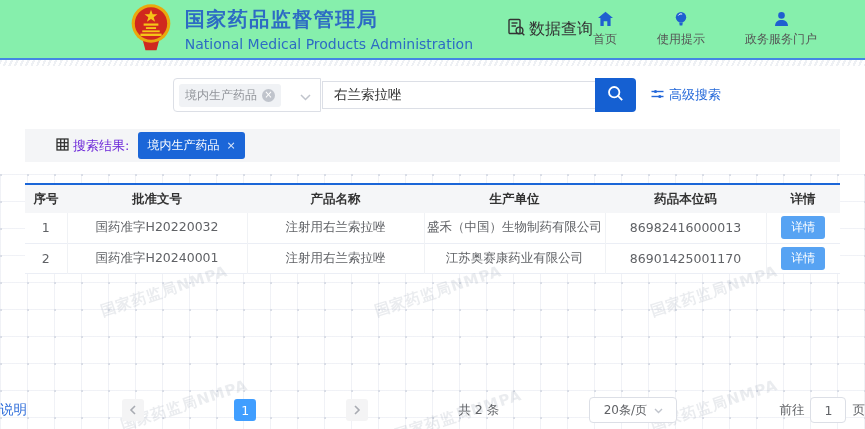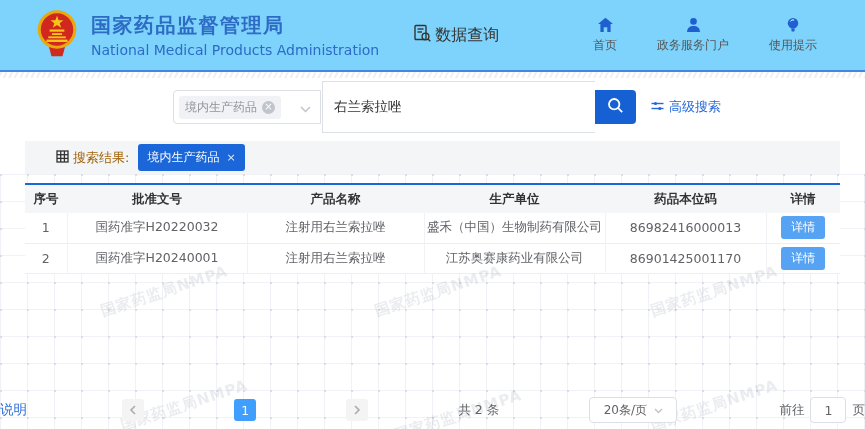--- a/index.html
+++ b/index.html
@@ -1,49 +1,49 @@
 <!DOCTYPE html>
 <html><head>
 <meta charset="utf-8">
 <style>
   * { margin:0; padding:0; box-sizing:border-box; }
   html,body { background:#e9e9e9; }
   body { font-family:"DejaVu Sans","Liberation Sans",sans-serif; }
   .page { position:relative; width:865px; height:429px; background:#fff; overflow:hidden; }
 
   
-  .topbar { height:70px; display:flex; align-items:center; justify-content:space-between; padding-left:34px; background:#7dd3fc; }
+  .topbar { height:58px; display:flex; align-items:center; justify-content:flex-end; padding-left:34px; background:#86efac; }
   .brand { display:flex; align-items:center; }
   .emblem { width:46px; height:54px; flex:0 0 auto; }
   .brand-text { margin-left:11px; }
   .org-title { font-size:20px; font-weight:bold; color:#2d6bc4; letter-spacing:1.5px; }
   .org-sub { font-size:14px; color:#2d6bc4; margin-top:3px; }
   .app-title { display:flex; align-items:center; gap:3px; margin-left:34px; font-size:16px; color:#333; }
   .nav { display:flex; align-items:flex-end; gap:40px; padding-right:48px; }
   .nav-item { display:flex; flex-direction:column; align-items:center; gap:4px; font-size:12px; color:#555; cursor:pointer; }
   .nav-item svg { display:block; }
 
   .blue-line { height:2px; background:#4586e3; }
   .hatch-band { height:6px; background:repeating-linear-gradient(115deg, rgba(210,216,226,.38) 0 2px, transparent 2px 5px); }
 
   
   .search-row { display:flex; align-items:center; margin:12px 0 0 173px; height:34px; }
   .search-select { width:148px; height:34px; background:#fff; border:1px solid #dcdfe6; border-radius:4px 0 0 4px;
     display:flex; align-items:center; justify-content:space-between; padding:0 9px 0 5px; cursor:pointer; }
   .cat-tag { display:flex; align-items:center; gap:5px; background:#f0f2f5; border-radius:3px; padding:3px 6px; font-size:12px; color:#909399; }
   .tag-close-circle { width:13px; height:13px; border-radius:50%; background:#c0c4cc; color:#fff; font-size:10px; line-height:12px; text-align:center; cursor:pointer; }
-  .search-input { width:273px; height:52px; margin-left:1px; border:1px solid #dcdfe6; border-right:none; padding:0 11px;
+  .search-input { width:273px; height:28px; margin-left:1px; border:1px solid #dcdfe6; border-right:none; padding:0 11px;
     font-size:13.5px; color:#333; outline:none; font-family:inherit; }
   .search-btn { width:41px; height:34px; background:#1560d2; border:none; border-radius:0 4px 4px 0;
     display:flex; align-items:center; justify-content:center; cursor:pointer; }
   .advanced-link { display:flex; align-items:center; gap:5px; margin-left:15px; font-size:13px; color:#2468d9; cursor:pointer; text-decoration:none; }
 
   
   .results-bar { margin:17px 25px 0; height:33px; background:#f4f5f7; display:flex; align-items:center; gap:9px; padding:0 11px; }
-  .results-label { display:flex; align-items:center; gap:4px; font-size:13px; color:#a16207;padding-left:20px; }
+  .results-label { display:flex; align-items:center; gap:4px; font-size:13px; color:#6d28d9;padding-left:20px; }
   .filter-tag { display:flex; align-items:center; gap:7px; background:#1b66d8; color:#fff; font-size:12px; padding:5px 9px; border-radius:3px; }
   .filter-tag .x { font-size:11px; opacity:.85; cursor:pointer; }
 
   
   .grid-area { position:absolute; top:174px; left:0; right:0; bottom:0;
     background-image:
       radial-gradient(circle at 1px 1px, #d9dde6 1px, transparent 1.4px),
       linear-gradient(to right, rgba(228,231,239,.55) 1px, transparent 1px),
       linear-gradient(to bottom, rgba(228,231,239,.55) 1px, transparent 1px);
     background-size:27px 27px; }
@@ -113,36 +113,36 @@
       <div class="nav-item">
         <span>
           <svg width="17" height="16" viewBox="0 0 17 16" fill="#1f5fd0">
             <path d="M8.5 0.8 L16 7 L13.6 7 L13.6 15 L10.3 15 L10.3 10.2 L6.7 10.2 L6.7 15 L3.4 15 L3.4 7 L1 7 Z"></path>
           </svg>
         </span>
         <span>首页</span>
       </div>
       <div class="nav-item">
         <span>
-          <svg width="17" height="16" viewBox="0 0 17 16" fill="#1f5fd0">
-            <circle cx="8.5" cy="4.4" r="3.3"></circle>
-            <path d="M2 15 C2 10.8 5 8.9 8.5 8.9 C12 8.9 15 10.8 15 15 Z"></path>
-          </svg>
-        </span>
-        <span>政务服务门户</span>
-      </div>
-      <div class="nav-item">
-        <span>
           <svg width="16" height="16" viewBox="0 0 16 16">
             <circle cx="8" cy="6.2" r="5.2" fill="#1f5fd0"></circle>
             <path d="M6.2 11.4 L9.8 11.4 L9.3 14.6 L6.7 14.6 Z" fill="#1f5fd0"></path>
             <path d="M5.5 4.2 C6.2 3 7.6 2.6 8.8 3" stroke="#fff" stroke-width="1" fill="none" stroke-linecap="round"></path>
           </svg>
         </span>
         <span>使用提示</span>
+      </div>
+      <div class="nav-item">
+        <span>
+          <svg width="17" height="16" viewBox="0 0 17 16" fill="#1f5fd0">
+            <circle cx="8.5" cy="4.4" r="3.3"></circle>
+            <path d="M2 15 C2 10.8 5 8.9 8.5 8.9 C12 8.9 15 10.8 15 15 Z"></path>
+          </svg>
+        </span>
+        <span>政务服务门户</span>
       </div>
     </nav>
   </header>
 
   <div class="blue-line"></div>
   <div class="hatch-band"></div>
 
   <section class="search-row">
     <div class="search-select">
       <span class="cat-tag">

